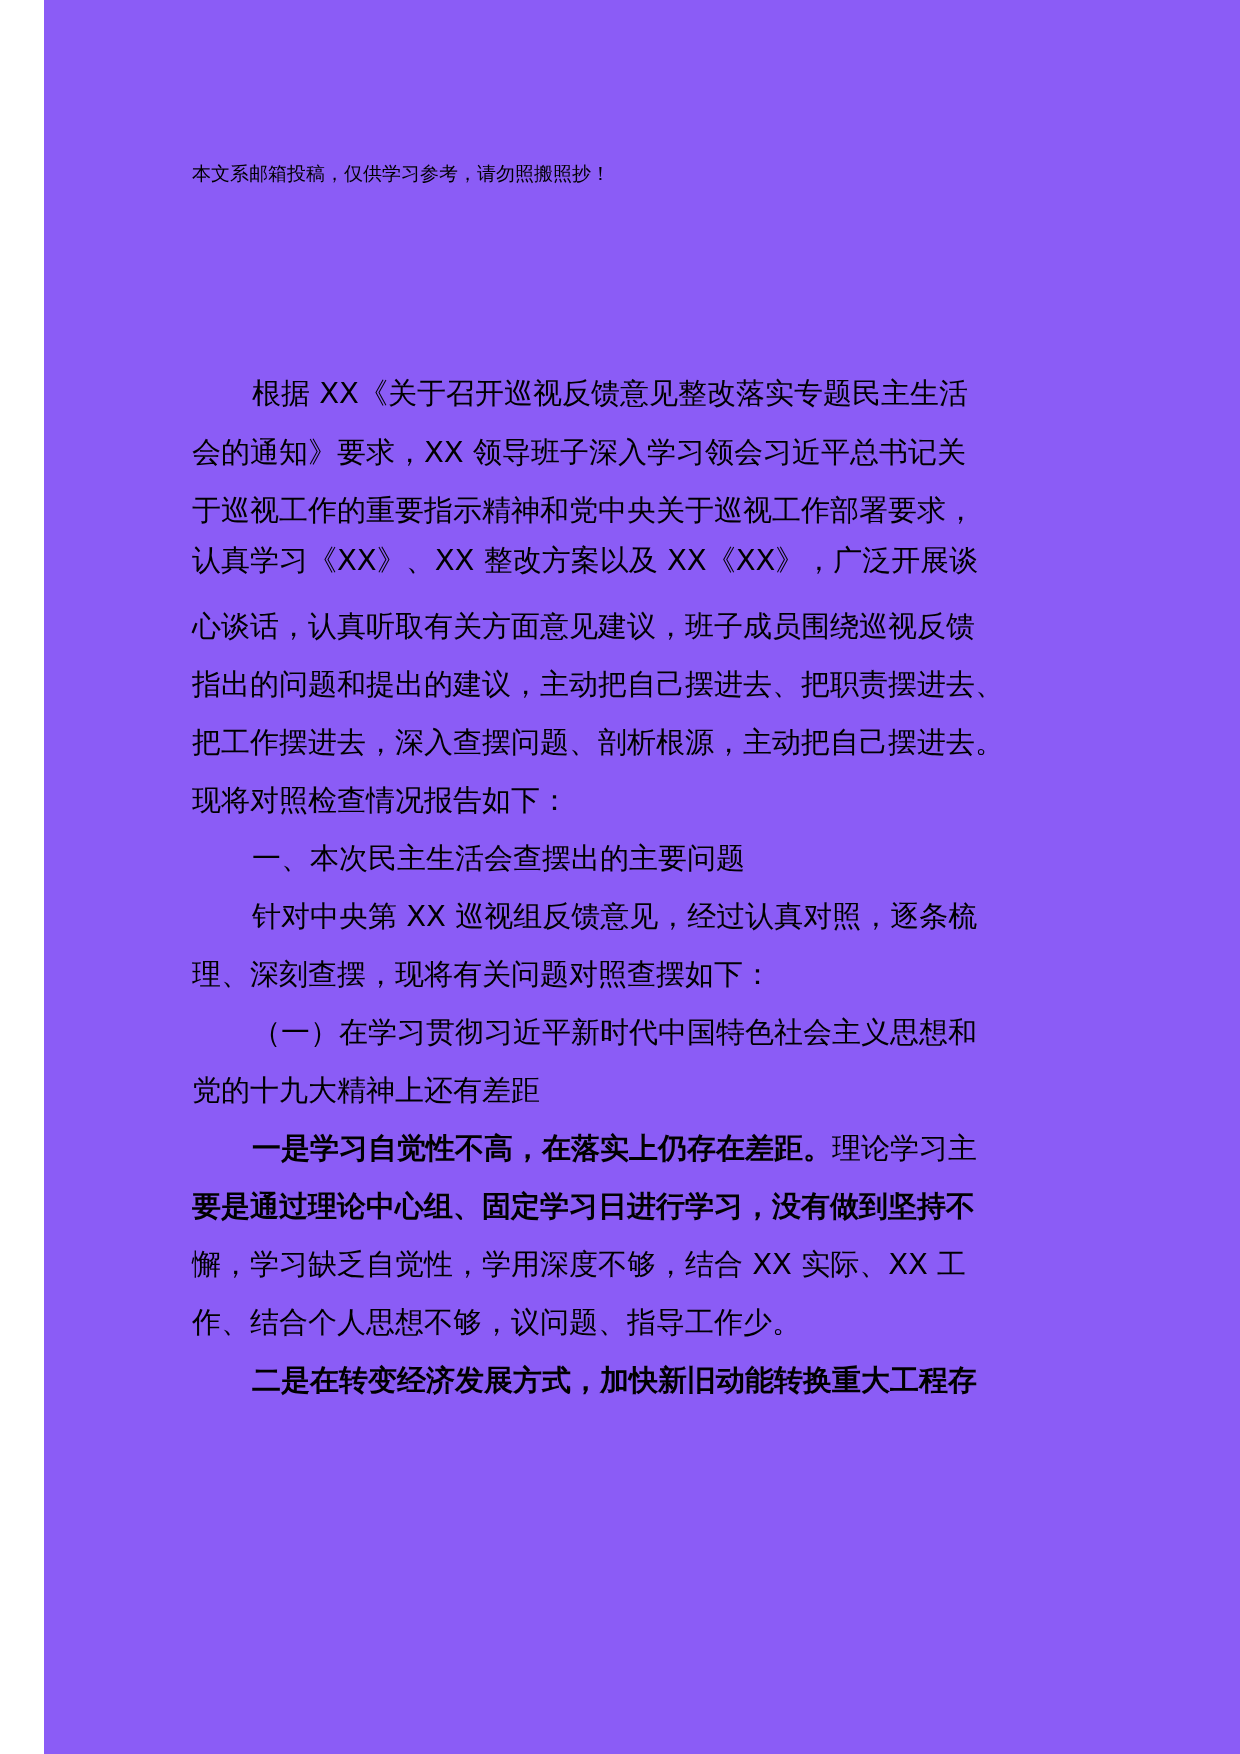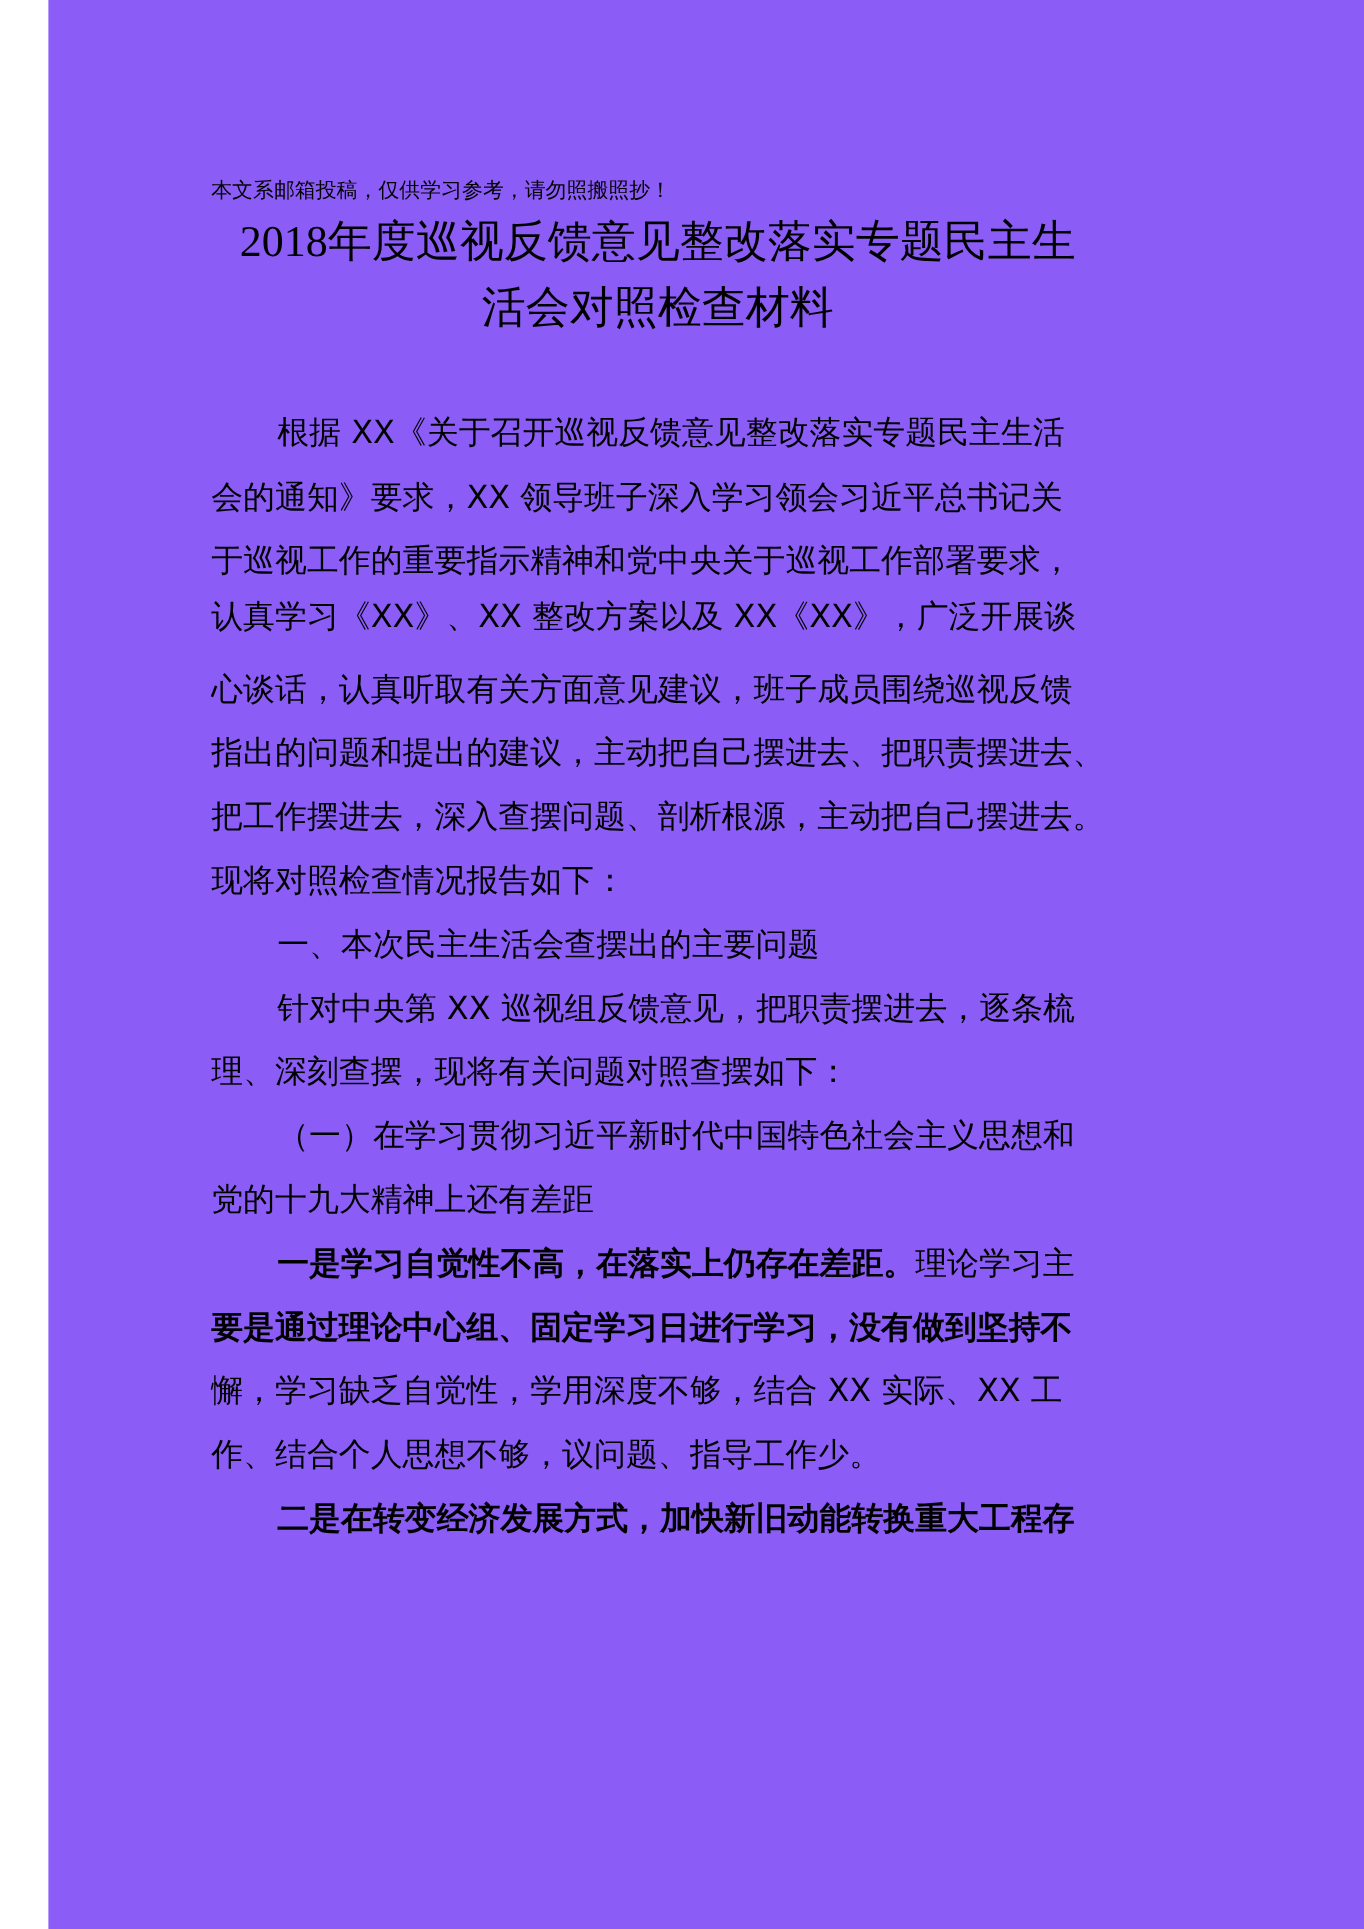--- a/index.html
+++ b/index.html
@@ -64,36 +64,32 @@
     .indent { left: 60px; }
     .bold { font-weight: bold; }
   </style>
 </head>
 <body>
 
 <div class="page">
 
   <div class="notice">本文系邮箱投稿，仅供学习参考，请勿照搬照抄！</div>
 
-  <div class="title title-line-1">
-    <span class="num">2018</span><span>年度巡视反馈意见整改落实专题民主生</span>
-  </div>
-  <div class="title title-line-2">活会对照检查材料</div>
 
   <div class="body" id="body-root" style="top: 0px;">
       <div class="line indent" style="top: 364px;"><span>根据 XX《关于召开巡视反馈意见整改落实专题民主生活</span></div>
       <div class="line" style="top: 423px;"><span>会的通知》要求，XX 领导班子深入学习领会习近平总书记关</span></div>
       <div class="line" style="top: 481px; font-family: Liberation Serif, serif;"><span>于巡视工作的重要指示精神和党中央关于巡视工作部署要求，</span></div>
       <div class="line" style="top: 531px;"><span>认真学习《XX》、XX 整改方案以及 XX《XX》，广泛开展谈</span></div>
       <div class="line" style="top: 597px;"><span>心谈话，认真听取有关方面意见建议，班子成员围绕巡视反馈</span></div>
       <div class="line" style="top: 655px;"><span>指出的问题和提出的建议，主动把自己摆进去、把职责摆进去、</span></div>
       <div class="line" style="top: 713px;"><span>把工作摆进去，深入查摆问题、剖析根源，主动把自己摆进去。</span></div>
       <div class="line" style="top: 771px;"><span>现将对照检查情况报告如下：</span></div>
       <div class="line indent" style="top: 829px;"><span>一、本次民主生活会查摆出的主要问题</span></div>
-      <div class="line indent" style="top: 887px;"><span>针对中央第 XX 巡视组反馈意见，把职责摆进去，逐条梳</span></div>
+      <div class="line indent" style="top: 887px;"><span>针对中央第 XX 巡视组反馈意见，经过认真对照，逐条梳</span></div>
       <div class="line" style="top: 945px;"><span>理、深刻查摆，现将有关问题对照查摆如下：</span></div>
       <div class="line indent" style="top: 1003px;"><span>（一）在学习贯彻习近平新时代中国特色社会主义思想和</span></div>
       <div class="line" style="top: 1061px;"><span>党的十九大精神上还有差距</span></div>
       <div class="line indent" style="top: 1119px;"><span class="bold">一是学习自觉性不高，在落实上仍存在差距。</span><span>理论学习主</span></div>
       <div class="line" style="top: 1177px; font-weight: bold;"><span>要是通过理论中心组、固定学习日进行学习，没有做到坚持不</span></div>
       <div class="line" style="top: 1235px;"><span>懈，学习缺乏自觉性，学用深度不够，结合 XX 实际、XX 工</span></div>
       <div class="line" style="top: 1293px;"><span>作、结合个人思想不够，议问题、指导工作少。</span></div>
       <div class="line indent" style="top: 1351px;"><span class="bold">二是在转变经济发展方式，加快新旧动能转换重大工程存</span></div>
     </div>
 

